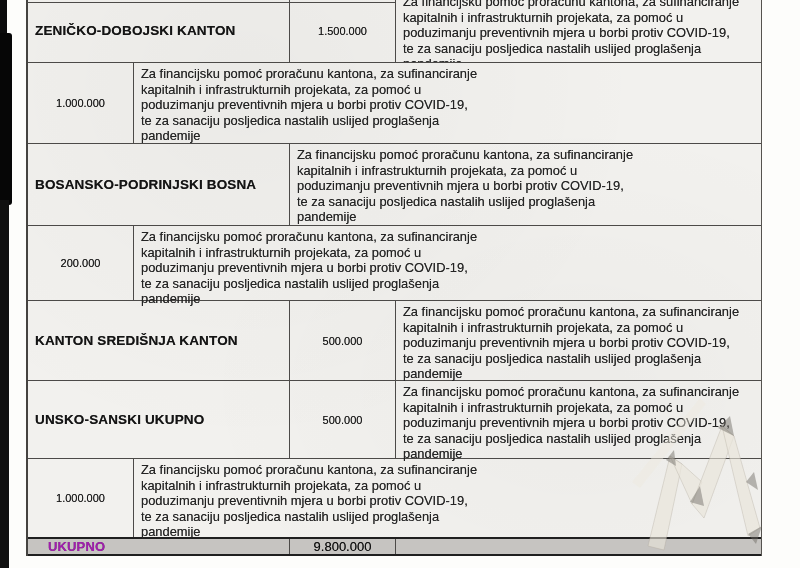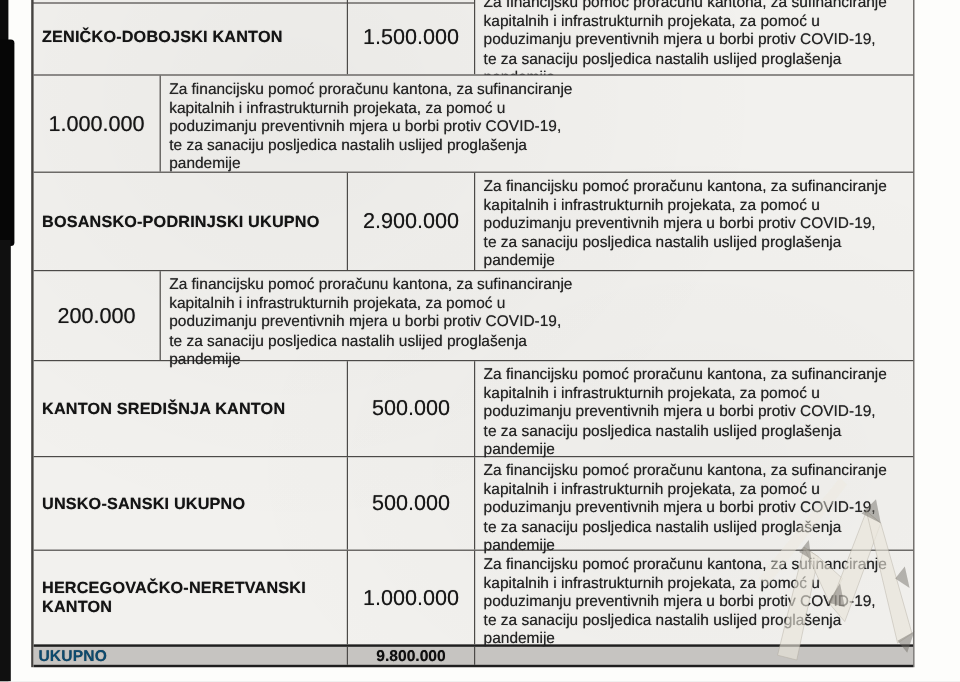--- a/index.html
+++ b/index.html
@@ -40,35 +40,35 @@
   .row:nth-child(4){height:75px}
   .row:nth-child(5){height:80px}
   .row:nth-child(6){height:78px}
   .row:nth-child(7){height:79px}
   .row.total{height:19px;border-top:2px solid var(--border-dark);
     border-bottom:2.5px solid var(--border-dark);background:var(--total-bg)}
   .cell{height:100%}
   .cell.name{
     width:262px;border-right:1px solid var(--border);
     display:flex;align-items:center;padding:0 6px 0 7px;
-    font-weight:bold;font-size:13.5px;line-height:16px;letter-spacing:.15px;color:#141414;
+    font-weight:bold;font-size:13.5px;line-height:16px;letter-spacing:.15px;color:#141414;text-align:center;
   }
   .cell.amount{
     width:106px;border-right:1px solid var(--border);
     display:flex;align-items:center;justify-content:center;
-    font-size:18px;color:#161616;
+    font-size:11px;color:#161616;
   }
   .cell.desc{
     flex:1;padding:3px 10px 0 7px;
     font-size:12.9px;line-height:15.5px;color:#242424;
     white-space:pre-line;
   }
   .clip-top{margin-top:-9px}
-  .total .cell.name{font-size:13px;padding-left:4px;color:#0c4a6e}
-  .total .cell.amount{font-weight:bold;font-size:13px;color:#0e0e0e}
+  .total .cell.name{font-size:13px;padding-left:20px;color:#a21caf}
+  .total .cell.amount{font-weight:normal;font-size:13px;color:#0e0e0e}
   
   .topline{position:absolute;left:27px;top:2px;width:368px;height:1.2px;
     background:var(--border);z-index:2;filter:blur(.2px)}
   
   .watermark{position:absolute;left:630px;top:386px;width:172px;height:172px;z-index:5;opacity:.85}
 </style>
 </head>
 <body>
 
 <div class="page">
@@ -92,22 +92,21 @@
     <div class="row">
       <div class="cell amount">1.000.000</div>
       <div class="cell desc">Za financijsku pomoć proračunu kantona, za sufinanciranje
 kapitalnih i infrastrukturnih projekata, za pomoć u
 poduzimanju preventivnih mjera u borbi protiv COVID-19,
 te za sanaciju posljedica nastalih uslijed proglašenja
 pandemije</div>
     </div>
 
     <div class="row">
-      <div class="cell name">BOSANSKO-PODRINJSKI UKUPNO</div>
-      <div class="cell amount">2.900.000</div>
+      <div class="cell name">BOSANSKO-PODRINJSKI BOSNA</div>
       <div class="cell desc">Za financijsku pomoć proračunu kantona, za sufinanciranje
 kapitalnih i infrastrukturnih projekata, za pomoć u
 poduzimanju preventivnih mjera u borbi protiv COVID-19,
 te za sanaciju posljedica nastalih uslijed proglašenja
 pandemije</div>
     </div>
 
     <div class="row">
       <div class="cell amount">200.000</div>
       <div class="cell desc">Za financijsku pomoć proračunu kantona, za sufinanciranje
@@ -131,21 +130,20 @@
       <div class="cell name">UNSKO-SANSKI UKUPNO</div>
       <div class="cell amount">500.000</div>
       <div class="cell desc">Za financijsku pomoć proračunu kantona, za sufinanciranje
 kapitalnih i infrastrukturnih projekata, za pomoć u
 poduzimanju preventivnih mjera u borbi protiv COVID-19,
 te za sanaciju posljedica nastalih uslijed proglašenja
 pandemije</div>
     </div>
 
     <div class="row">
-      <div class="cell name">HERCEGOVAČKO-NERETVANSKI KANTON</div>
       <div class="cell amount">1.000.000</div>
       <div class="cell desc">Za financijsku pomoć proračunu kantona, za sufinanciranje
 kapitalnih i infrastrukturnih projekata, za pomoć u
 poduzimanju preventivnih mjera u borbi protiv COVID-19,
 te za sanaciju posljedica nastalih uslijed proglašenja
 pandemije</div>
     </div>
 
     <div class="row total">
       <div class="cell name">UKUPNO</div>

